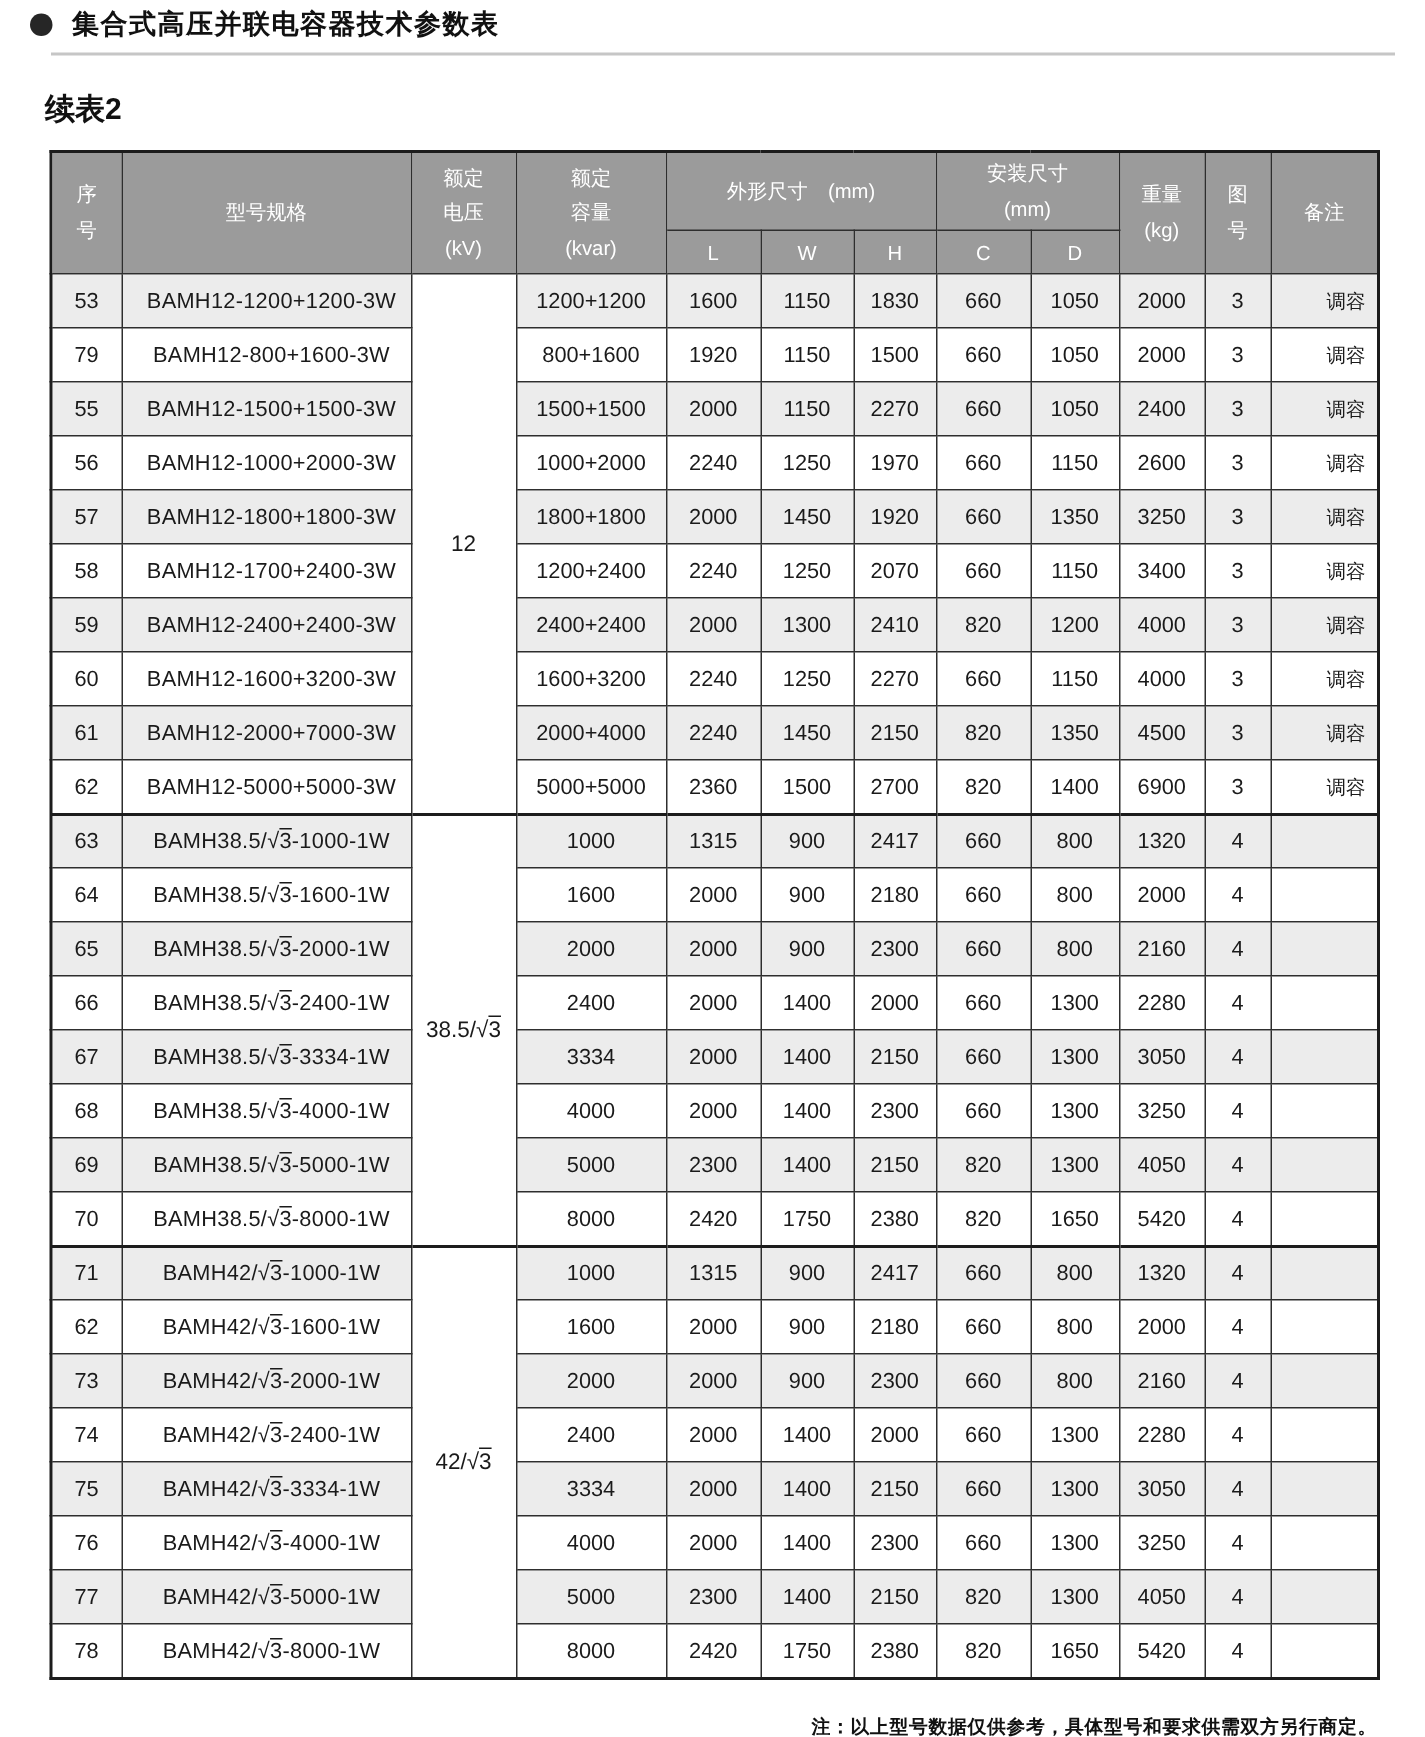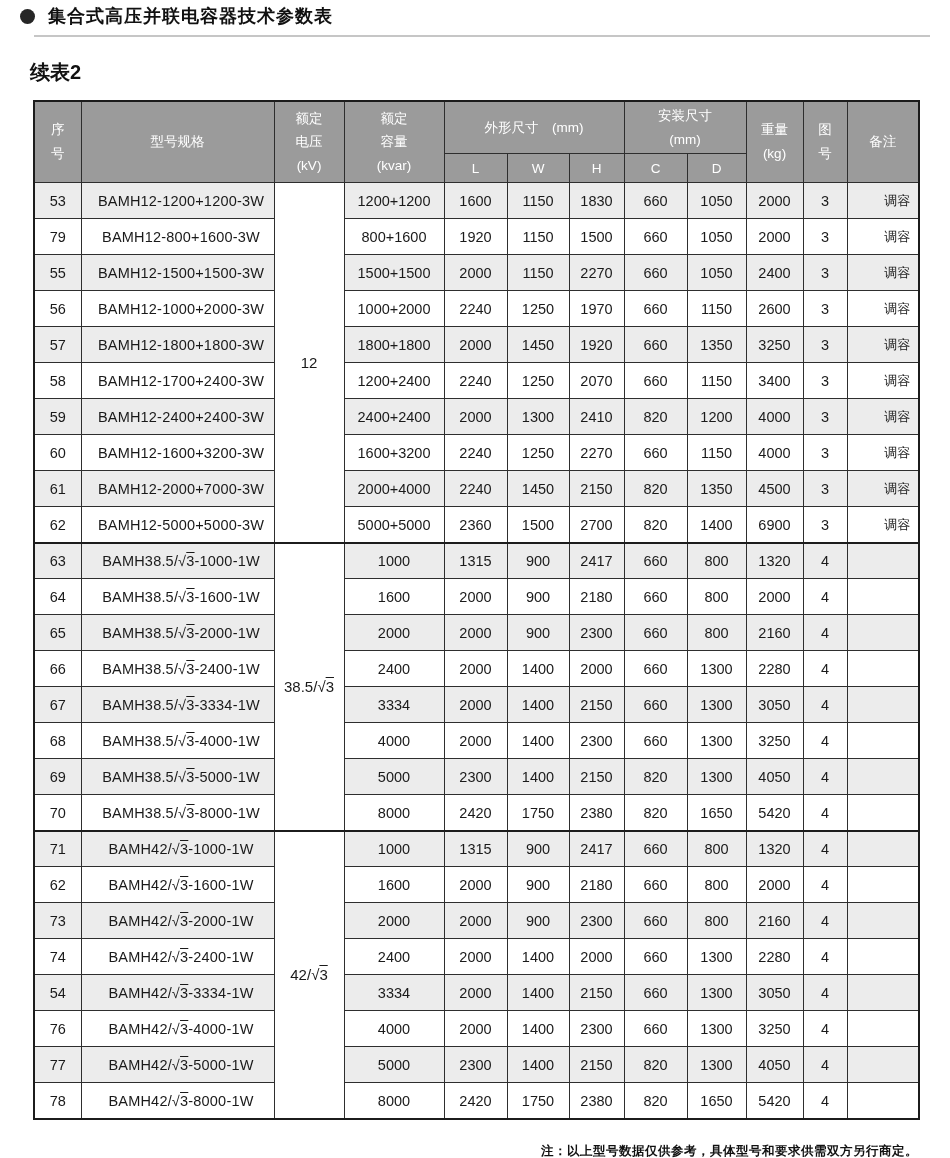--- a/index.html
+++ b/index.html
@@ -425,21 +425,21 @@
         <td>2000</td>
         <td>1400</td>
         <td>2000</td>
         <td>660</td>
         <td>1300</td>
         <td>2280</td>
         <td>4</td>
         <td class="note-cell"></td>
       </tr>
       <tr>
-        <td>54</td>
+        <td>75</td>
         <td class="model">BAMH42/√<span class="rad">3</span>-3334-1W</td>
         <td>3334</td>
         <td>2000</td>
         <td>1400</td>
         <td>2150</td>
         <td>660</td>
         <td>1300</td>
         <td>3050</td>
         <td>4</td>
         <td class="note-cell"></td>

